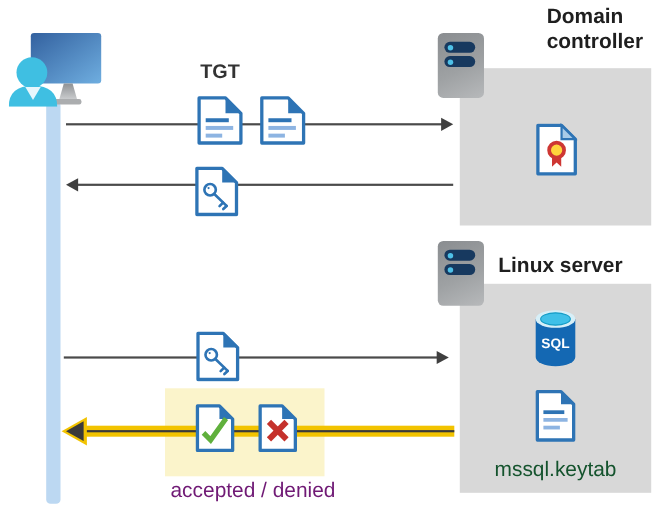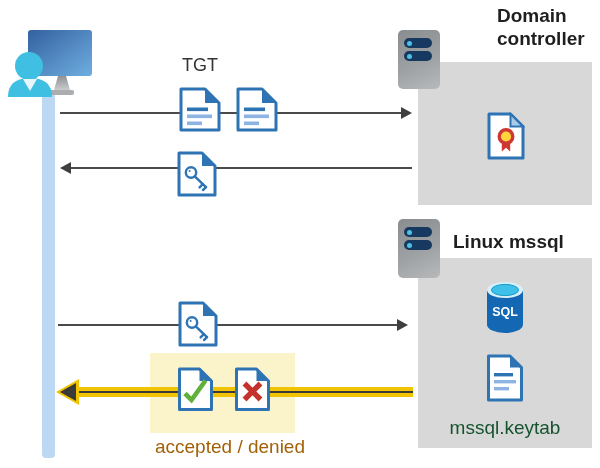--- a/index.html
+++ b/index.html
@@ -6,21 +6,21 @@
   .canvas {
     position:relative; width:600px; height:468px;
     font-family:"Liberation Sans", sans-serif;
     background:#ffffff; overflow:hidden;
   }
   .abs { position:absolute; }
 
   
   .title { font-weight:bold; font-size:19px; line-height:23px; color:#1f1f1f; }
   .small-label { font-size:18px; color:#333333; text-align:center; }
-  .caption { font-size:19px; color:#a16207; text-align:center; }
+  .caption { font-size:19px; color:#701a75; text-align:center; }
 
   
   .lifeline { left:42px; top:92px; width:13px; height:366px; background:#bcd8f2; border-radius:4px; }
 
   
   .graybox { background:#d8d8d8; width:174px; }
   .box-dc { left:418px; top:62px; height:143px; }
   .box-linux { left:418px; top:258px; height:190px; }
 
   
@@ -177,22 +177,22 @@
     <g>
       <path d="M0 70 Q0 51 22 51 Q44 51 44 70 Z" fill="#3fbfe2"></path>
       <circle cx="21" cy="39" r="14" fill="#3fbfe2"></circle>
       <path d="M15 52 L29 52 L22 64 Z" fill="#e6f6fc"></path>
     </g>
   </svg>
 
 
   <div class="abs title" style="left:453px; top:4px; width:140px;margin-left:44px;">Domain controller</div>
 
-  <div class="abs title" style="left:453px; top:230px; width:145px;">Linux mssql</div>
+  <div class="abs title" style="left:453px; top:230px; width:145px;">Linux server</div>
 
-  <div class="abs small-label" style="left:172px; top:55px; width:56px;">TGT</div>
+  <div class="abs small-label" style="left:172px; top:55px; width:56px;font-weight:bold;">TGT</div>
 
 
   <div class="abs caption" style="left:418px; top:417px; width:174px; color:#14532d;">mssql.keytab</div>
 
   <div class="abs caption" style="left:120px; top:436px; width:220px;">accepted / denied</div>
 
 </div>
 
 </body></html>

